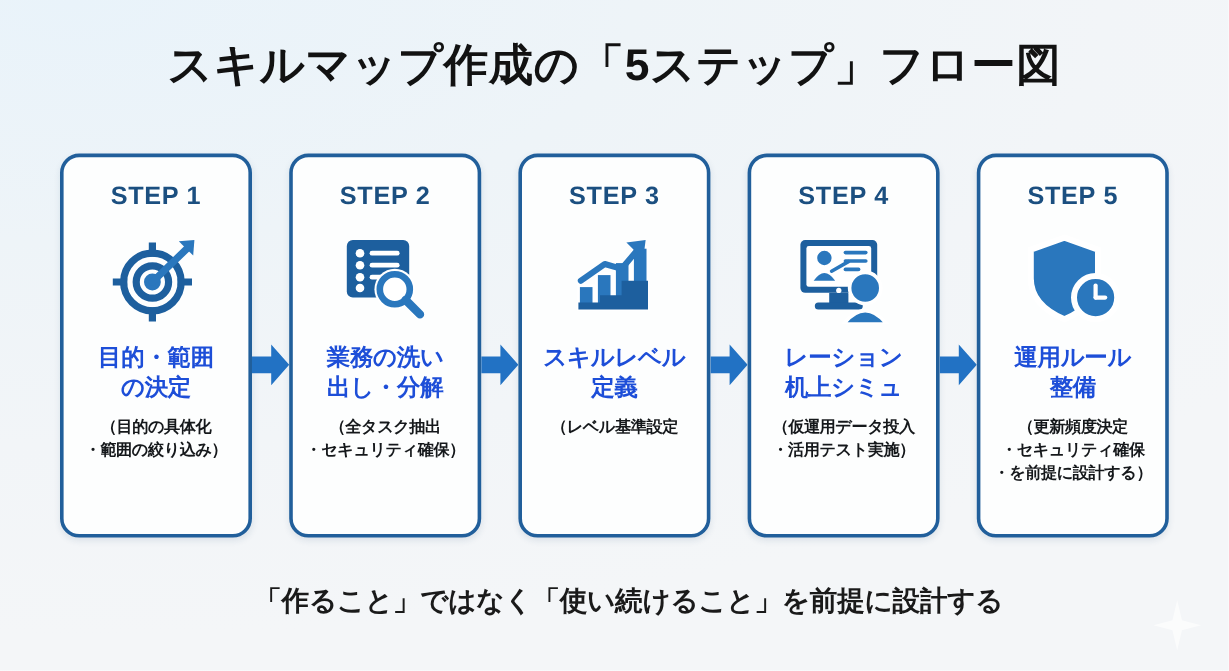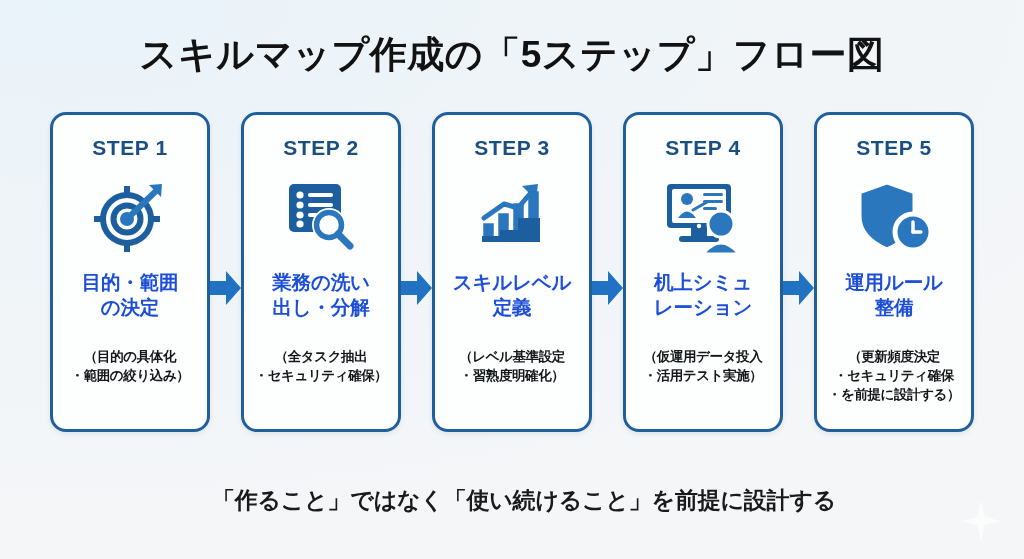--- a/index.html
+++ b/index.html
@@ -46,21 +46,21 @@
     font-weight: 700;
     letter-spacing: .5px;
     color: #121212;
     white-space: nowrap;
   }
 
   
   .flow {
     position: absolute;
     left: 50px;
-    top: 112px;
+    top: 128px;
     width: 846px;
     height: 320px;
     display: flex;
     align-items: stretch;
     justify-content: space-between;
   }
 
   .card {
     position: relative;
     box-sizing: border-box;
@@ -100,21 +100,21 @@
     font-size: 19.5px;
     font-weight: 700;
     color: #1d4ed8;
     line-height: 1.26;
     text-align: center;
     width: 150px;
     letter-spacing: -.2px;
   }
 
   .card-sub {
-    margin-top: 28px;
+    margin-top: 11px;
     font-size: 13.5px;
     font-weight: 700;
     color: #15181b;
     line-height: 1.42;
     text-align: center;
     width: 156px;
     letter-spacing: -.4px;
   }
 
   
@@ -237,21 +237,20 @@
           <path d="M10 40 L30 26 L44 30 L60 11" fill="none" stroke="#2a77bd" stroke-width="5" stroke-linecap="round" stroke-linejoin="round"></path>
           <path d="M48 8 L64 6 L62 22 Z" fill="#2a77bd"></path>
         </svg>
       </div>
       <div class="card-title">
         <div>スキルレベル</div>
         <div>定義</div>
       </div>
       <div class="card-sub">
         <div>（レベル基準設定</div>
-        <div>・習熟度明確化）</div>
       </div>
     </div>
 
     <div class="arrow">
       <svg width="31" height="40" viewBox="0 0 31 40">
         <path d="M0 13 H16 V3 L31 20 L16 37 V27 H0 Z" fill="#2272c4"></path>
       </svg>
     </div>
 
     <div class="card">
@@ -269,22 +268,22 @@
             <rect x="40" y="29" width="14" height="3" rx="1.5"></rect>
           </g>
           <rect x="28" y="50" width="16" height="9" fill="#1d5f9e"></rect>
           <rect x="16" y="58" width="40" height="6" rx="3" fill="#1d5f9e"></rect>
           <circle cx="36" cy="48" r="2.2" fill="#ffffff"></circle>
           <circle cx="58" cy="46" r="13" fill="#2a77bd" stroke="#ffffff" stroke-width="3"></circle>
           <path d="M40 76 q18 -22 36 0 Z" fill="#2a77bd" stroke="#ffffff" stroke-width="3"></path>
         </svg>
       </div>
       <div class="card-title">
+        <div>レーション</div>
         <div>机上シミュ</div>
-        <div>レーション</div>
       </div>
       <div class="card-sub">
         <div>（仮運用データ投入</div>
         <div>・活用テスト実施）</div>
       </div>
     </div>
 
     <div class="arrow">
       <svg width="31" height="40" viewBox="0 0 31 40">
         <path d="M0 13 H16 V3 L31 20 L16 37 V27 H0 Z" fill="#2272c4"></path>

